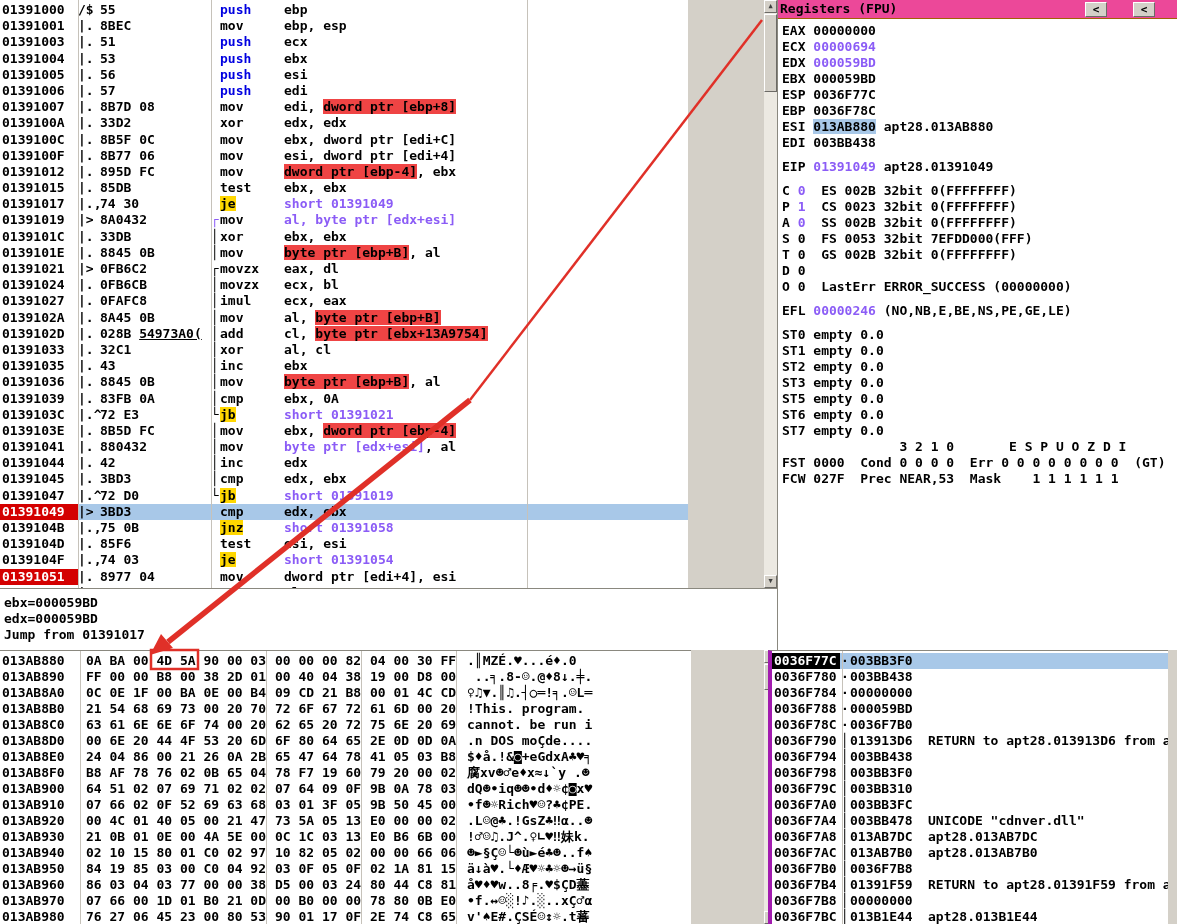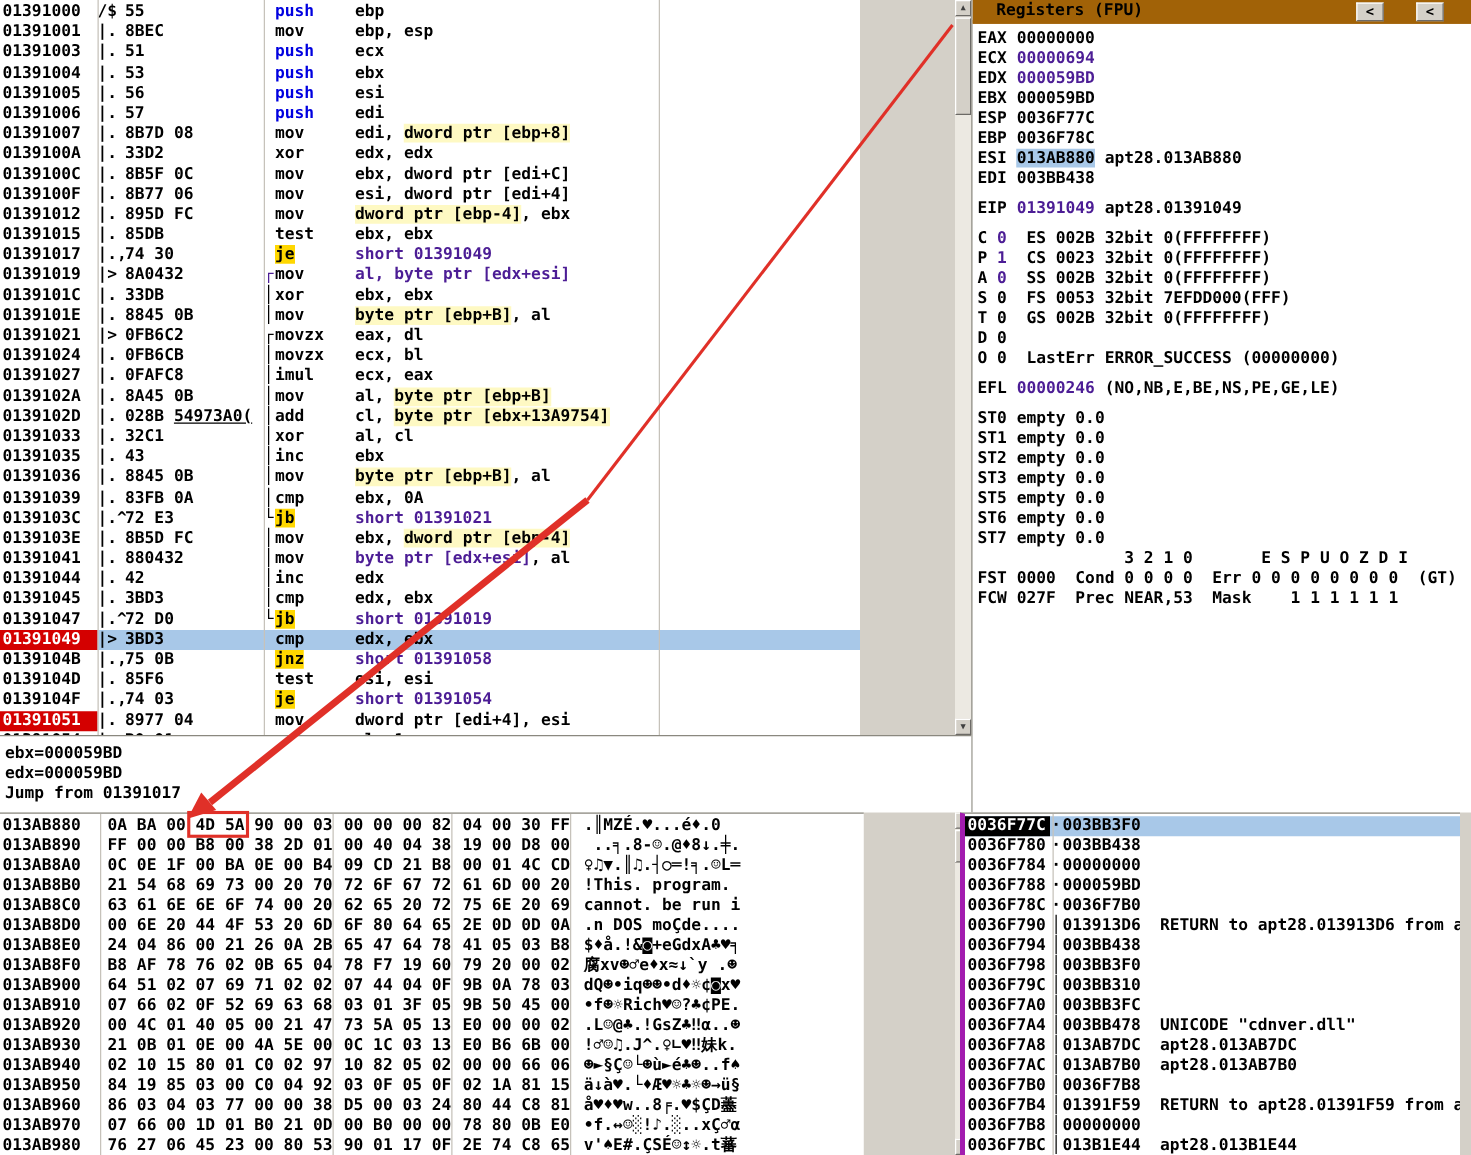--- a/index.html
+++ b/index.html
@@ -8,41 +8,41 @@
        font-size:13px;font-weight:bold;color:#000}
   .pane{position:absolute;background:#fff;overflow:hidden}
   #disasm{left:0;top:0;width:688px;height:588px;padding-top:2px}
   #info{left:0;top:588px;width:777px;height:62px;border-top:1px solid #8a887f;padding:6px 0 0 4px}
   #dump{left:0;top:650px;width:691px;height:274px;border-top:1px solid #8a887f;padding-top:2px}
   #regs{left:777px;top:0;width:400px;height:650px;border-left:1px solid #8a887f}
   #stack{left:768px;top:650px;width:400px;height:274px;border-left:4px solid #a21caf;border-top:1px solid #8a887f;padding-top:2px}
 
   
   .k{color:#000}
-  .r{color:#4c1d95}
+  .r{color:#8b5cf6}
   .b{color:#0000e0}
-  .hl{background:#fef9c3;color:#000}
+  .hl{background:#ef4444;color:#000}
   .hl2{background:#a8c8e8}
   .y{background:#ffd700}
   .u{text-decoration:underline}
   .bp{background:#d40000;color:#fff}
   .sel{background:#a8c8e8}
 
   
   .drow{height:16.2px;line-height:16.2px;white-space:pre;position:relative}
   .c-addr{display:inline-block;width:78px;padding-left:2px}
   .c-mark{display:inline-block;width:22px}
   .c-bytes{display:inline-block;width:111px;overflow:hidden;vertical-align:top}
   .c-br{display:inline-block;width:9px}
   .c-mnw{display:inline-block;width:64px}
   .colline{position:absolute;top:0;bottom:0;width:1px;background:#c6c2ba;z-index:4}
 
   
-  .regtitle{height:19px;background:#a16207;border-bottom:3px solid #a16207;
-            padding-left:19px;line-height:18px;position:relative}
+  .regtitle{height:19px;background:#ec4899;border-bottom:1px solid #a16207;
+            padding-left:2px;line-height:18px;position:relative}
   .regbtn{position:absolute;top:2px;width:22px;height:15px;background:#d4d0c8;text-align:center;
           line-height:13px;font-size:11px;border:1px solid;border-color:#fff #6c6a66 #6c6a66 #fff;cursor:default}
   #regrows{padding-top:4px}
   .rrow{height:16px;line-height:16px;white-space:pre;padding-left:4px}
   .rsp{height:8px}
 
   
   .irow{height:16px;line-height:16px;white-space:pre}
 
   
@@ -179,21 +179,21 @@
   <div class="colline" style="left:456px"></div>
   <div id="dump-rows">
       <div class="hrow"><span class="h-addr">013AB880</span><span class="h-g1">0A BA 00 4D 5A 90 00 03</span><span class="h-g2">00 00 00 82</span><span class="h-g3">04 00 30 FF</span><span class="h-ascii">.║MZÉ.♥...é♦.0 </span></div>
       <div class="hrow"><span class="h-addr">013AB890</span><span class="h-g1">FF 00 00 B8 00 38 2D 01</span><span class="h-g2">00 40 04 38</span><span class="h-g3">19 00 D8 00</span><span class="h-ascii"> ..╕.8-☺.@♦8↓.╪.</span></div>
       <div class="hrow"><span class="h-addr">013AB8A0</span><span class="h-g1">0C 0E 1F 00 BA 0E 00 B4</span><span class="h-g2">09 CD 21 B8</span><span class="h-g3">00 01 4C CD</span><span class="h-ascii">♀♫▼.║♫.┤○═!╕.☺L═</span></div>
       <div class="hrow"><span class="h-addr">013AB8B0</span><span class="h-g1">21 54 68 69 73 00 20 70</span><span class="h-g2">72 6F 67 72</span><span class="h-g3">61 6D 00 20</span><span class="h-ascii">!This. program. </span></div>
       <div class="hrow"><span class="h-addr">013AB8C0</span><span class="h-g1">63 61 6E 6E 6F 74 00 20</span><span class="h-g2">62 65 20 72</span><span class="h-g3">75 6E 20 69</span><span class="h-ascii">cannot. be run i</span></div>
       <div class="hrow"><span class="h-addr">013AB8D0</span><span class="h-g1">00 6E 20 44 4F 53 20 6D</span><span class="h-g2">6F 80 64 65</span><span class="h-g3">2E 0D 0D 0A</span><span class="h-ascii">.n DOS moÇde....</span></div>
       <div class="hrow"><span class="h-addr">013AB8E0</span><span class="h-g1">24 04 86 00 21 26 0A 2B</span><span class="h-g2">65 47 64 78</span><span class="h-g3">41 05 03 B8</span><span class="h-ascii">$♦å.!&amp;◙+eGdxA♣♥╕</span></div>
       <div class="hrow"><span class="h-addr">013AB8F0</span><span class="h-g1">B8 AF 78 76 02 0B 65 04</span><span class="h-g2">78 F7 19 60</span><span class="h-g3">79 20 00 02</span><span class="h-ascii">腐xv☻♂e♦x≈↓`y .☻</span></div>
-      <div class="hrow"><span class="h-addr">013AB900</span><span class="h-g1">64 51 02 07 69 71 02 02</span><span class="h-g2">07 44 04 0F</span><span class="h-g3">9B 0A 78 03</span><span class="h-ascii">dQ☻•iq☻☻•d♦☼¢◙x♥</span></div>
+      <div class="hrow"><span class="h-addr">013AB900</span><span class="h-g1">64 51 02 07 69 71 02 02</span><span class="h-g2">07 64 09 0F</span><span class="h-g3">9B 0A 78 03</span><span class="h-ascii">dQ☻•iq☻☻•d♦☼¢◙x♥</span></div>
       <div class="hrow"><span class="h-addr">013AB910</span><span class="h-g1">07 66 02 0F 52 69 63 68</span><span class="h-g2">03 01 3F 05</span><span class="h-g3">9B 50 45 00</span><span class="h-ascii">•f☻☼Rich♥☺?♣¢PE.</span></div>
       <div class="hrow"><span class="h-addr">013AB920</span><span class="h-g1">00 4C 01 40 05 00 21 47</span><span class="h-g2">73 5A 05 13</span><span class="h-g3">E0 00 00 02</span><span class="h-ascii">.L☺@♣.!GsZ♣‼α..☻</span></div>
       <div class="hrow"><span class="h-addr">013AB930</span><span class="h-g1">21 0B 01 0E 00 4A 5E 00</span><span class="h-g2">0C 1C 03 13</span><span class="h-g3">E0 B6 6B 00</span><span class="h-ascii">!♂☺♫.J^.♀∟♥‼妹k.</span></div>
       <div class="hrow"><span class="h-addr">013AB940</span><span class="h-g1">02 10 15 80 01 C0 02 97</span><span class="h-g2">10 82 05 02</span><span class="h-g3">00 00 66 06</span><span class="h-ascii">☻►§Ç☺└☻ù►é♣☻..f♠</span></div>
       <div class="hrow"><span class="h-addr">013AB950</span><span class="h-g1">84 19 85 03 00 C0 04 92</span><span class="h-g2">03 0F 05 0F</span><span class="h-g3">02 1A 81 15</span><span class="h-ascii">ä↓à♥.└♦Æ♥☼♣☼☻→ü§</span></div>
       <div class="hrow"><span class="h-addr">013AB960</span><span class="h-g1">86 03 04 03 77 00 00 38</span><span class="h-g2">D5 00 03 24</span><span class="h-g3">80 44 C8 81</span><span class="h-ascii">å♥♦♥w..8╒.♥$ÇD藎</span></div>
       <div class="hrow"><span class="h-addr">013AB970</span><span class="h-g1">07 66 00 1D 01 B0 21 0D</span><span class="h-g2">00 B0 00 00</span><span class="h-g3">78 80 0B E0</span><span class="h-ascii">•f.↔☺░!♪.░..xÇ♂α</span></div>
       <div class="hrow"><span class="h-addr">013AB980</span><span class="h-g1">76 27 06 45 23 00 80 53</span><span class="h-g2">90 01 17 0F</span><span class="h-g3">2E 74 C8 65</span><span class="h-ascii">v'♠E#.ÇSÉ☺↕☼.t蕃</span></div>
     </div>
 </div>

